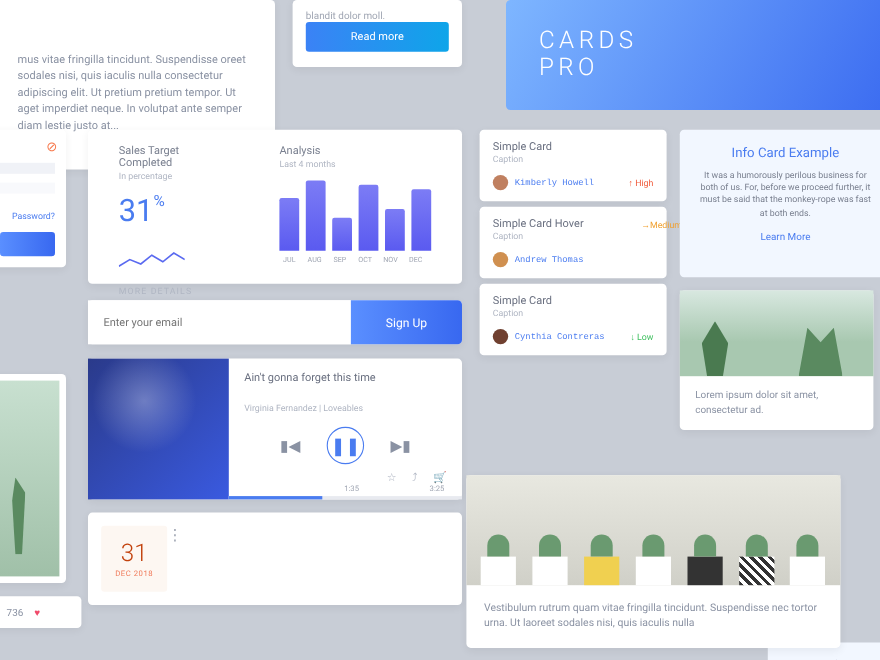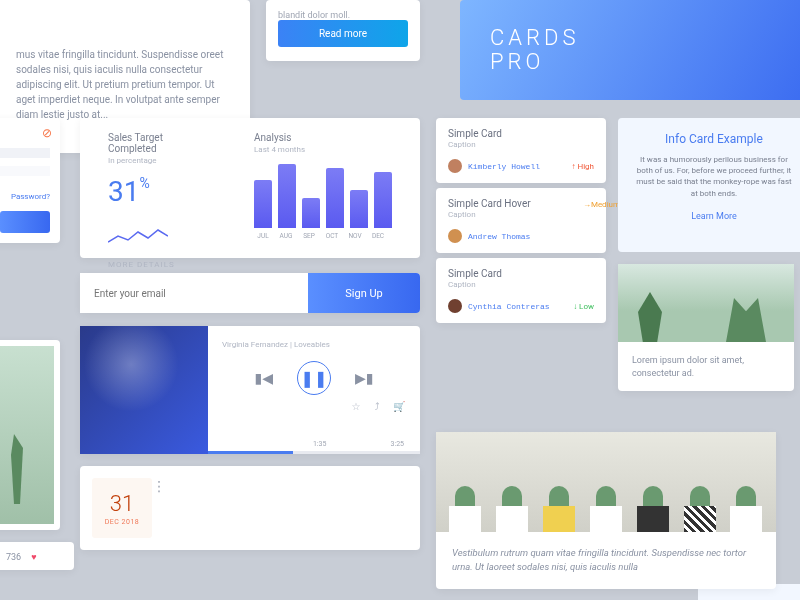--- a/index.html
+++ b/index.html
@@ -38,29 +38,29 @@
 .stats .more { font-size: 8px; letter-spacing: 1px; color: #b0b6c3; margin-top: 14px; }
 .spark { margin-top: 20px; }
 .bars { display: flex; align-items: flex-end; gap: 6px; height: 66px; margin-top: 8px; }
 .bars .b { width: 18px; background: linear-gradient(180deg, #7c7cf5, #5a5af0); border-radius: 2px 2px 0 0; }
 .months { display: flex; gap: 5px; margin-top: 4px; }
 .months span { width: 18px; font-size: 6.5px; color: #a0a6b3; text-align: center; }
 
 
 .signup { position: absolute; left: 80px; top: 273px; width: 340px; height: 40px; display: flex; }
 .signup input { flex: 1; border: none; padding: 0 14px; font-size: 10px; color: #a0a6b3; outline: none; }
-.signup button { width: 112px; border: none; background: linear-gradient(90deg, #5a8fff, #3868f0); color: #fff; font-size: 11px; cursor: pointer; border-radius: 0 4px 4px 0; }
+.signup button { width: 101px; border: none; background: linear-gradient(90deg, #5a8fff, #3868f0); color: #fff; font-size: 11px; cursor: pointer; border-radius: 0 4px 4px 0; }
 
 
 .player { position: absolute; left: 80px; top: 326px; width: 340px; height: 128px; display: flex; }
 .player .art { width: 128px; background: linear-gradient(135deg, #2a3a8a, #3a5ae0); position: relative; overflow: hidden; }
 .player .art::after { content: ''; position: absolute; inset: 0; background: radial-gradient(circle at 40% 30%, rgba(255,255,255,0.3), transparent 40%); }
 .player .meta { flex: 1; padding: 12px 14px 6px; position: relative; }
 .player .title { font-size: 10px; color: #6a7080; }
-.player .artist { font-size: 8px; color: #b0b6c3; margin-top: 2px; }
+.player .artist { font-size: 8px; color: #b0b6c3; margin-top: 18px; }
 .controls { display: flex; align-items: center; justify-content: center; gap: 24px; margin-top: 12px; }
 .controls .prev, .controls .next { font-size: 14px; color: #8a92a3; cursor: pointer; }
 .controls .play { width: 34px; height: 34px; border-radius: 50%; border: 1.5px solid #4a7cf0; display: flex; align-items: center; justify-content: center; color: #4a7cf0; cursor: pointer; }
 .actions { display: flex; justify-content: flex-end; gap: 14px; margin-top: 6px; font-size: 10px; color: #b0b6c3; }
 .progress { position: absolute; bottom: 0; left: 0; right: 0; height: 3px; background: #e8eaf0; }
 .progress .fill { height: 100%; background: #4a7cf0; width: 40%; }
 .times { display: flex; justify-content: space-between; font-size: 7px; color: #a0a6b3; padding: 0 2px; position: absolute; bottom: 6px; left: 0; right: 14px; }
 .times span:first-child { margin-left: 60%; transform: translateX(-100%); }
 
 
@@ -103,21 +103,21 @@
 
 
 .polaroid { position: absolute; left: -30px; top: 340px; width: 90px; height: 190px; padding: 6px; }
 .polaroid .pi { width: 100%; height: 100%; background: linear-gradient(180deg, #c8e0d0, #a0c0a8); position: relative; }
 .polaroid .pi::after { content: ''; position: absolute; left: 26px; bottom: 20px; width: 30px; height: 70px; background: #5a8a60; clip-path: polygon(40% 0, 70% 20%, 60% 100%, 40% 100%, 30% 30%); }
 
 
 .likebar { position: absolute; left: -30px; top: 542px; width: 104px; padding: 10px 8px 8px 36px; display: flex; align-items: center; gap: 10px; font-size: 9px; color: #8a92a3; }
 
 
-.hero { position: absolute; left: 436px; top: 432px; width: 340px; font-style: italic; }
+.hero { position: absolute; left: 424px; top: 432px; width: 340px; }
 .hero .himg { height: 100px; background: linear-gradient(180deg, #e8e8e0, #d0d0c8); display: flex; align-items: flex-end; justify-content: space-around; padding: 0 6px; }
 .hero .pot { width: 40px; height: 48px; position: relative; }
 .hero .pot::before { content:''; position:absolute; bottom:0; left:4px; right:4px; height:26px; background:#fff; }
 .hero .pot::after { content:''; position:absolute; bottom:26px; left:10px; right:10px; height:20px; background:#6a9a70; border-radius:50% 50% 0 0; }
 .hero .pot.p2::before { background:#f0d050; }
 .hero .pot.p3::before { background:#333; }
 .hero .pot.p4::before { background:repeating-linear-gradient(45deg,#333,#333 3px,#fff 3px,#fff 6px); }
 .hero .txt { padding: 14px 16px; font-size: 9.5px; color: #8a92a3; line-height: 1.5; }
 
 .heart { color: #f04a6a; }
@@ -185,20 +185,21 @@
 </div>
 
 <div class="card signup">
   <input type="text" placeholder="Enter your email" style="">
   <button>Sign Up</button>
 </div>
 
 <div class="card player">
   <div class="art"></div>
   <div class="meta">
+    <div class="title">Ain't gonna forget this time</div>
     <div class="artist">Virginia Fernandez | Loveables</div>
     <div class="controls">
       <span class="prev">▮◀</span>
       <span class="play">❚❚</span>
       <span class="next">▶▮</span>
     </div>
     <div class="actions">
       <span>☆</span>
       <span>⤴</span>
       <span>🛒</span>

